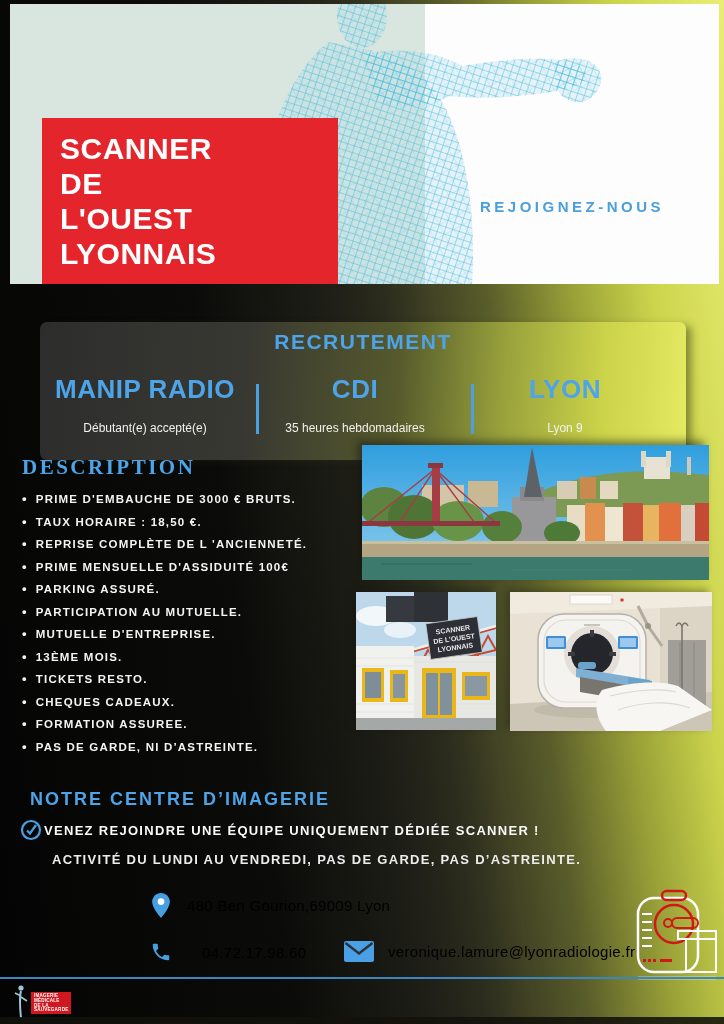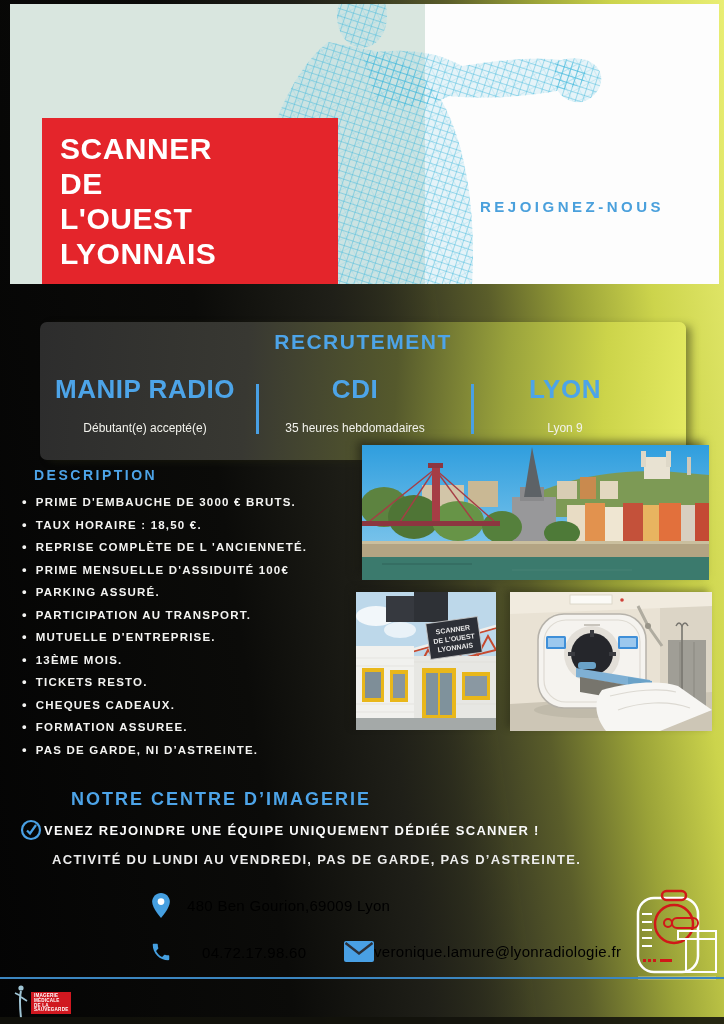--- a/index.html
+++ b/index.html
@@ -29,48 +29,48 @@
               color:#4da4e8;font-weight:800;font-size:21px;letter-spacing:1.5px;}
   .band-cols{position:absolute;top:54px;left:0;right:16px;display:flex;}
   .band-col{flex:1;text-align:center;}
   .band-col .lbl{color:#4da4e8;font-weight:800;font-size:26px;line-height:26px;letter-spacing:.5px;}
   .band-col .sub{color:#f2f2ec;font-size:12px;margin-top:19px;}
   .band-divider{position:absolute;top:62px;width:3px;height:50px;background:#49a0e4;}
   .divider-1{left:216px;} .divider-2{left:431px;}
 
   
   .descr{left:22px;top:455px;width:340px;}
-  .descr h2{margin:12px;color:#4da4e8;font-weight:800;font-size:14px;letter-spacing:2.5px;}
+  .descr h2{margin:0;color:#4da4e8;font-weight:800;font-size:21px;letter-spacing:2.5px;font-family:Liberation Serif, serif;}
   .descr ul{list-style:none;margin:13px 0 0 0;padding:0;}
   .descr li{display:flex;align-items:baseline;color:#f4f4f2;font-weight:700;font-size:11.5px;
             letter-spacing:1.2px;margin-bottom:10.5px;}
   .descr li .dot{margin-right:8px;font-size:13px;line-height:11px;}
 
   
   .photo{overflow:hidden;}
   .photo-lyon{left:362px;top:445px;width:347px;height:135px;box-shadow:-5px -4px 8px rgba(22,22,15,.5);}
   .photo-building{left:356px;top:592px;width:140px;height:138px;box-shadow:-4px -3px 7px rgba(22,22,15,.45);}
   .photo-scanner{left:510px;top:592px;width:202px;height:139px;box-shadow:-4px -3px 7px rgba(22,22,15,.35);}
   .photo svg{display:block;width:100%;height:100%;}
 
   
-  .centre-title{left:30px;top:789px;color:#4da4e8;font-weight:800;font-size:18px;letter-spacing:2px;margin-left:41px;}
+  .centre-title{left:30px;top:789px;color:#4da4e8;font-weight:800;font-size:18px;letter-spacing:2px;}
   .centre-row1{left:20px;top:819px;display:flex;align-items:center;}
   .centre-row1 .txt{margin-left:2px;color:#fafafa;font-weight:700;font-size:13px;letter-spacing:1.3px;}
   .centre-row2{left:52px;top:852px;color:#ececec;font-weight:700;font-size:13px;letter-spacing:1.3px;}
 
   
   .row{display:flex;align-items:center;}
   .row .txt{color:#000000;font-size:15px;letter-spacing:.3px;}
   .row-address{left:152px;top:893px;}
   .row-address .txt{margin-left:17px;}
   .row-phone{left:150px;top:941px;}
   .row-phone .txt{margin-left:30px;}
   .row-email{left:344px;top:941px;}
-  .row-email .txt{text-align:center;}
+  .row-email .txt{margin-left:14px;text-align:center;}
 
   
   .blue-line{left:0;top:977px;width:724px;height:2px;background:#3c86c0;}
   .footer-logo{left:13px;top:984px;display:flex;}
   .logo-box{margin-left:2px;margin-top:8px;width:40px;height:22px;background:#d01820;
             padding:2px 0 0 3px;box-sizing:border-box;}
   .logo-box .l{color:#fff;font-weight:700;font-size:4.6px;line-height:4.8px;letter-spacing:.2px;}
   .bottom-strip{left:0;top:1017px;width:724px;height:7px;background:rgba(18,18,11,.88);}
   .ct-icon{left:630px;top:884px;width:90px;height:102px;}
 </style>
@@ -160,21 +160,21 @@
     <li>
         <span class="dot">•</span>
         <span>PRIME MENSUELLE D'ASSIDUITÉ 100€</span>
       </li>
     <li>
         <span class="dot">•</span>
         <span>PARKING ASSURÉ.</span>
       </li>
     <li>
         <span class="dot">•</span>
-        <span>PARTICIPATION AU TRANSPORT.</span>
+        <span>PARTICIPATION AU MUTUELLE.</span>
       </li>
     <li>
         <span class="dot">•</span>
         <span>MUTUELLE D'ENTREPRISE.</span>
       </li>
     <li>
         <span class="dot">•</span>
         <span>13ÈME MOIS.</span>
       </li>
     <li>

